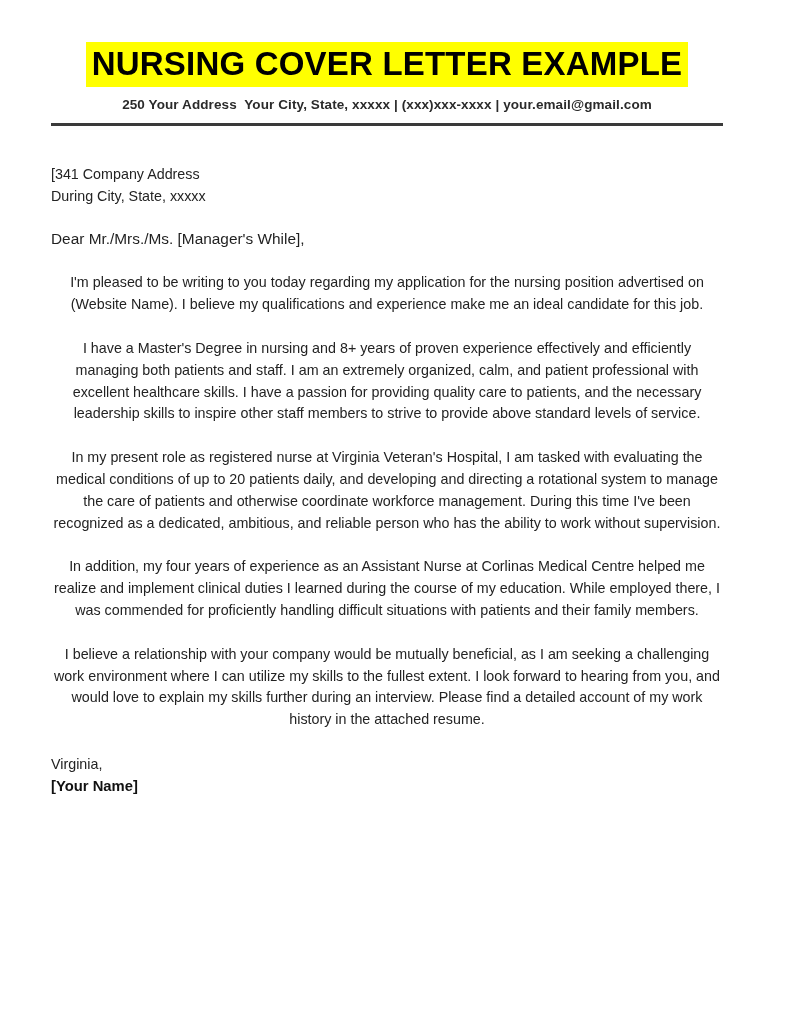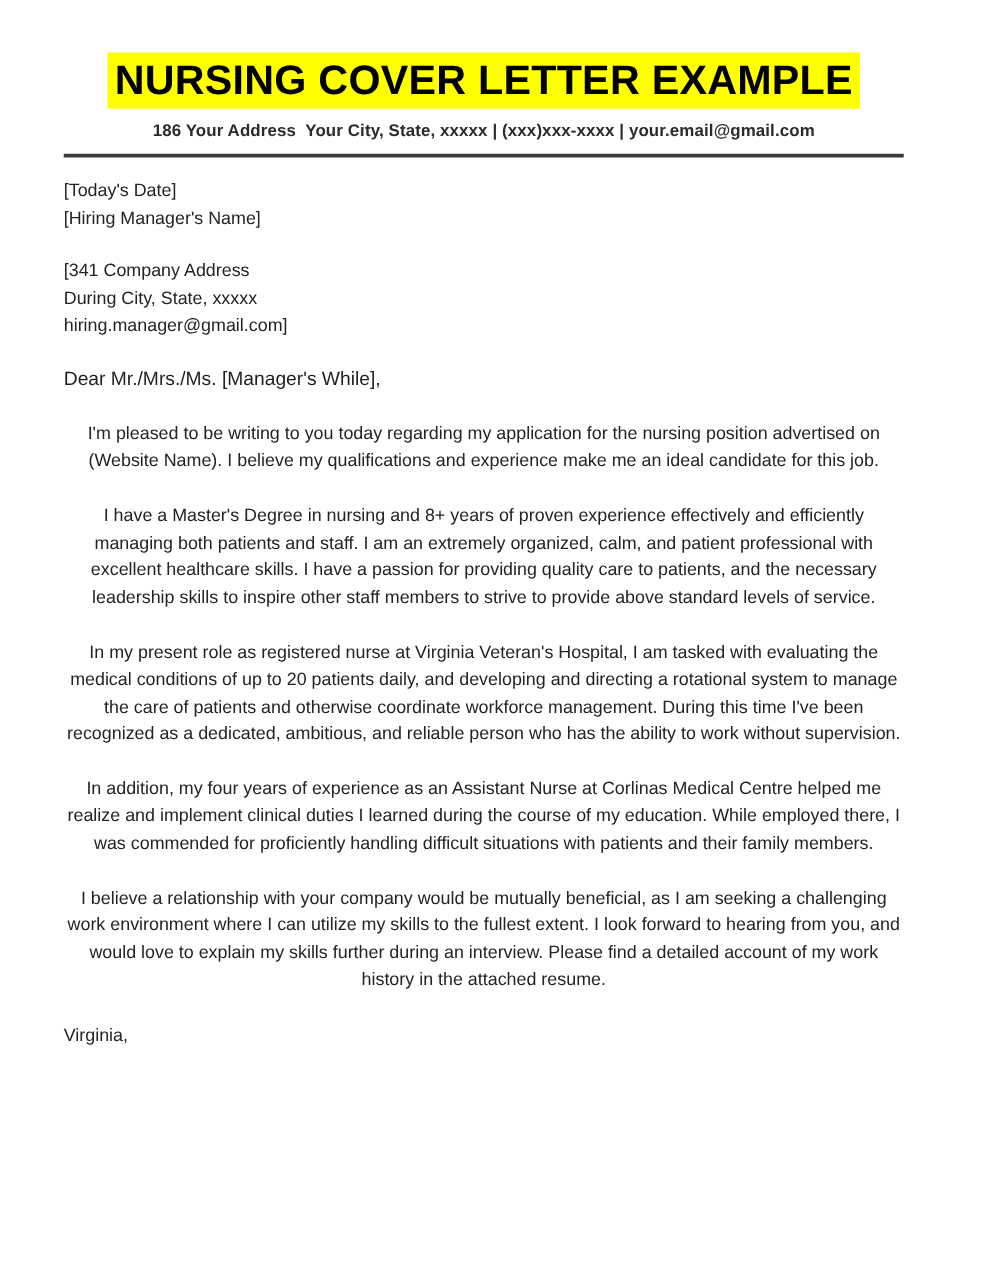--- a/index.html
+++ b/index.html
@@ -111,37 +111,32 @@
 </head>
 <body>
 
 <div class="page">
   <div class="doc-inner">
 
     <div class="letter-header">
       <div class="title-line">
         <span class="doc-title">NURSING COVER LETTER EXAMPLE</span>
       </div>
-      <div class="contact-line">186 Your Address  Your City, State, xxxxx | (xxx)xxx-xxxx | your.email@gmail.com</div>
+      <div class="contact-line">250 Your Address  Your City, State, xxxxx | (xxx)xxx-xxxx | your.email@gmail.com</div>
       <div class="header-rule"></div>
     </div>
 
     <div class="letter-body">
 
-      <div class="addr-block">
-        <p class="addr-line">[Today's Date]</p>
-        <p class="addr-line">[Hiring Manager's Name]</p>
-      </div>
 
       <div class="block-gap"></div>
 
       <div class="addr-block">
         <p class="addr-line">[341 Company Address</p>
         <p class="addr-line">During City, State, xxxxx</p>
-        <p class="addr-line">hiring.manager@gmail.com]</p>
       </div>
 
       <div class="block-gap"></div>
 
       <p class="salutation">Dear Mr./Mrs./Ms. [Manager's While],</p>
 
       <div class="para-gap"></div>
       <p class="para">I'm pleased to be writing to you today regarding my application for the nursing position advertised on (Website Name). I believe my qualifications and experience make me an ideal candidate for this job.</p>
 
       <div class="para-gap"></div>
@@ -151,16 +146,17 @@
       <p class="para">In my present role as registered nurse at Virginia Veteran's Hospital, I am tasked with evaluating the medical conditions of up to 20 patients daily, and developing and directing a rotational system to manage the care of patients and otherwise coordinate workforce management.  During this time I've been recognized as a dedicated, ambitious, and reliable person who has the ability to work without supervision.</p>
 
       <div class="para-gap"></div>
       <p class="para">In addition, my four years of experience as an Assistant Nurse at Corlinas Medical Centre helped me realize and implement clinical duties I learned during the course of my education. While employed there, I was commended for proficiently handling difficult situations with patients and their family members.</p>
 
       <div class="para-gap"></div>
       <p class="para">I believe a relationship with your company would be mutually beneficial, as I am seeking a challenging work environment where I can utilize my skills to the fullest extent. I look forward to hearing from you, and would love to explain my skills further during an interview. Please find a detailed account of my work history in the attached resume.</p>
 
       <div class="para-gap"></div>
       <p class="sign-off">Virginia,</p>
+      <p class="sign-name">[Your Name]</p>
 
     </div>
   </div>
 </div>
 
 </body></html>

